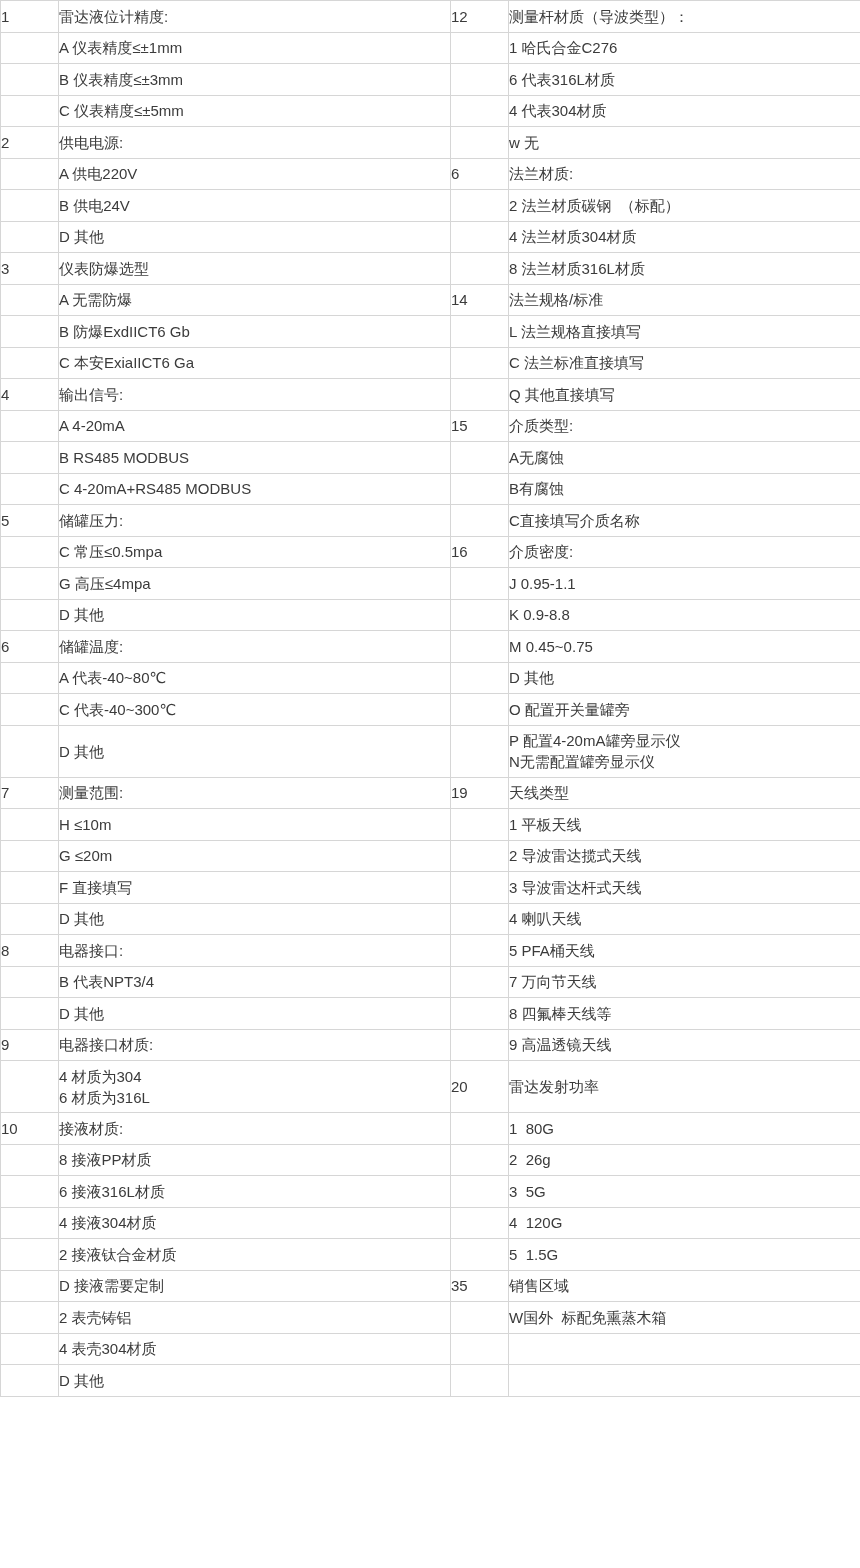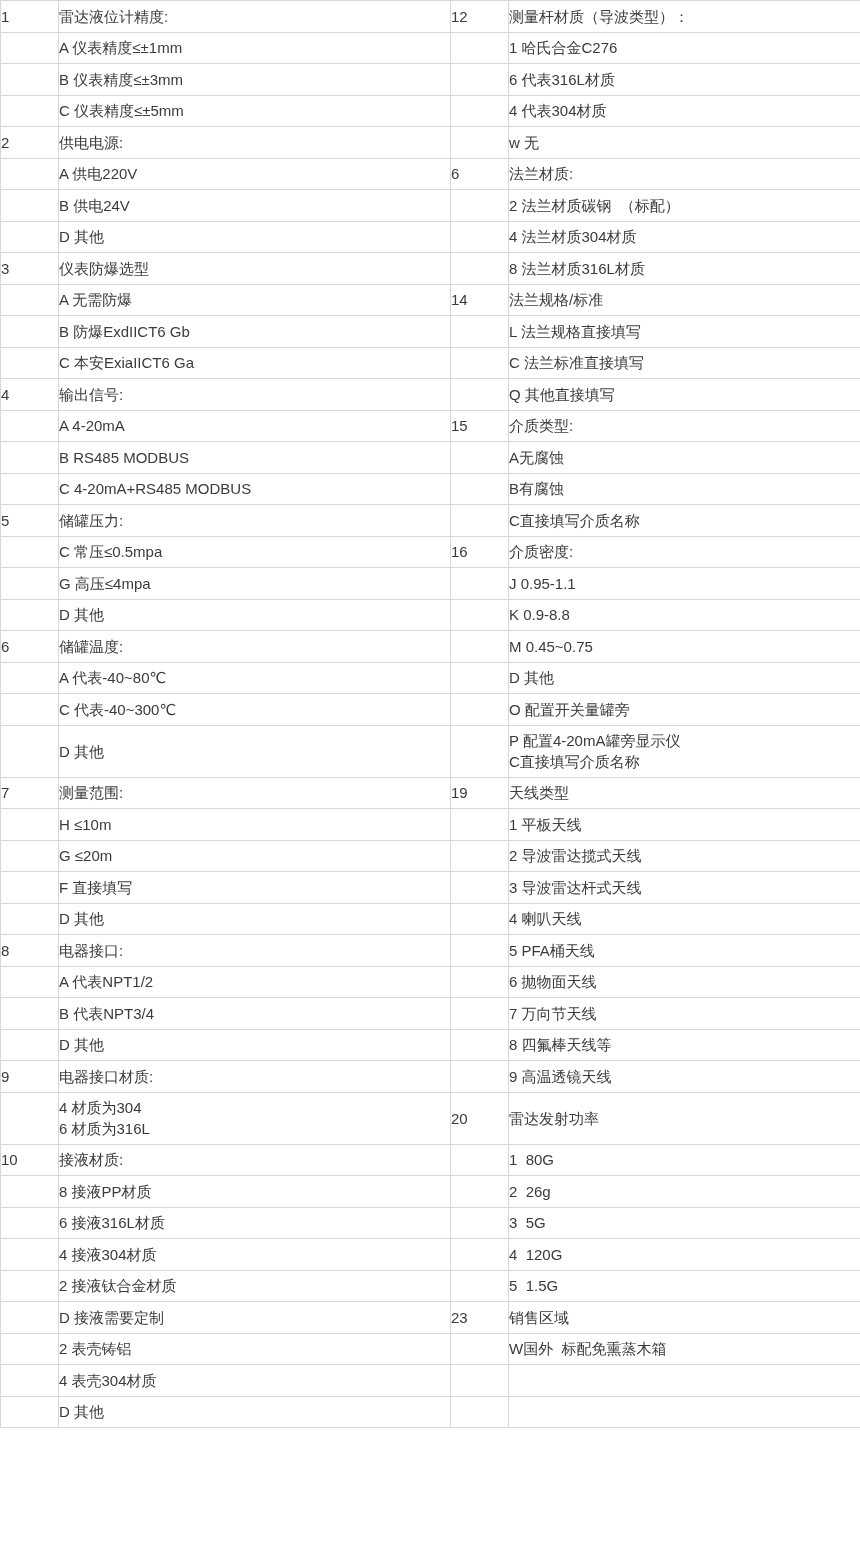--- a/index.html
+++ b/index.html
@@ -181,21 +181,21 @@
     <td class="num"></td>
     <td class="txt">C 代表-40~300℃</td>
     <td class="num"></td>
     <td class="txt">O 配置开关量罐旁</td>
   </tr>
       <tr class="double">
     <td class="num"></td>
     <td class="txt">D 其他</td>
     <td class="num"></td>
     <td class="txt">P 配置4-20mA罐旁显示仪
-C直接填写介质名称</td>
+N无需配置罐旁显示仪</td>
   </tr>
       <tr>
     <td class="num">7</td>
     <td class="txt">测量范围:</td>
     <td class="num">19</td>
     <td class="txt">天线类型</td>
   </tr>
       <tr>
     <td class="num"></td>
     <td class="txt">H ≤10m</td>
@@ -221,26 +221,20 @@
     <td class="txt">4 喇叭天线</td>
   </tr>
       <tr>
     <td class="num">8</td>
     <td class="txt">电器接口:</td>
     <td class="num"></td>
     <td class="txt">5 PFA桶天线</td>
   </tr>
       <tr>
     <td class="num"></td>
-    <td class="txt">A 代表NPT1/2</td>
-    <td class="num"></td>
-    <td class="txt">6 抛物面天线</td>
-  </tr>
-      <tr>
-    <td class="num"></td>
     <td class="txt">B 代表NPT3/4</td>
     <td class="num"></td>
     <td class="txt">7 万向节天线</td>
   </tr>
       <tr>
     <td class="num"></td>
     <td class="txt">D 其他</td>
     <td class="num"></td>
     <td class="txt">8 四氟棒天线等</td>
   </tr>
@@ -283,21 +277,21 @@
   </tr>
       <tr>
     <td class="num"></td>
     <td class="txt">2 接液钛合金材质</td>
     <td class="num"></td>
     <td class="txt">5  1.5G</td>
   </tr>
       <tr>
     <td class="num"></td>
     <td class="txt">D 接液需要定制</td>
-    <td class="num">23</td>
+    <td class="num">35</td>
     <td class="txt">销售区域</td>
   </tr>
       <tr>
     <td class="num"></td>
     <td class="txt">2 表壳铸铝</td>
     <td class="num"></td>
     <td class="txt">W国外  标配免熏蒸木箱</td>
   </tr>
       <tr>
     <td class="num"></td>

